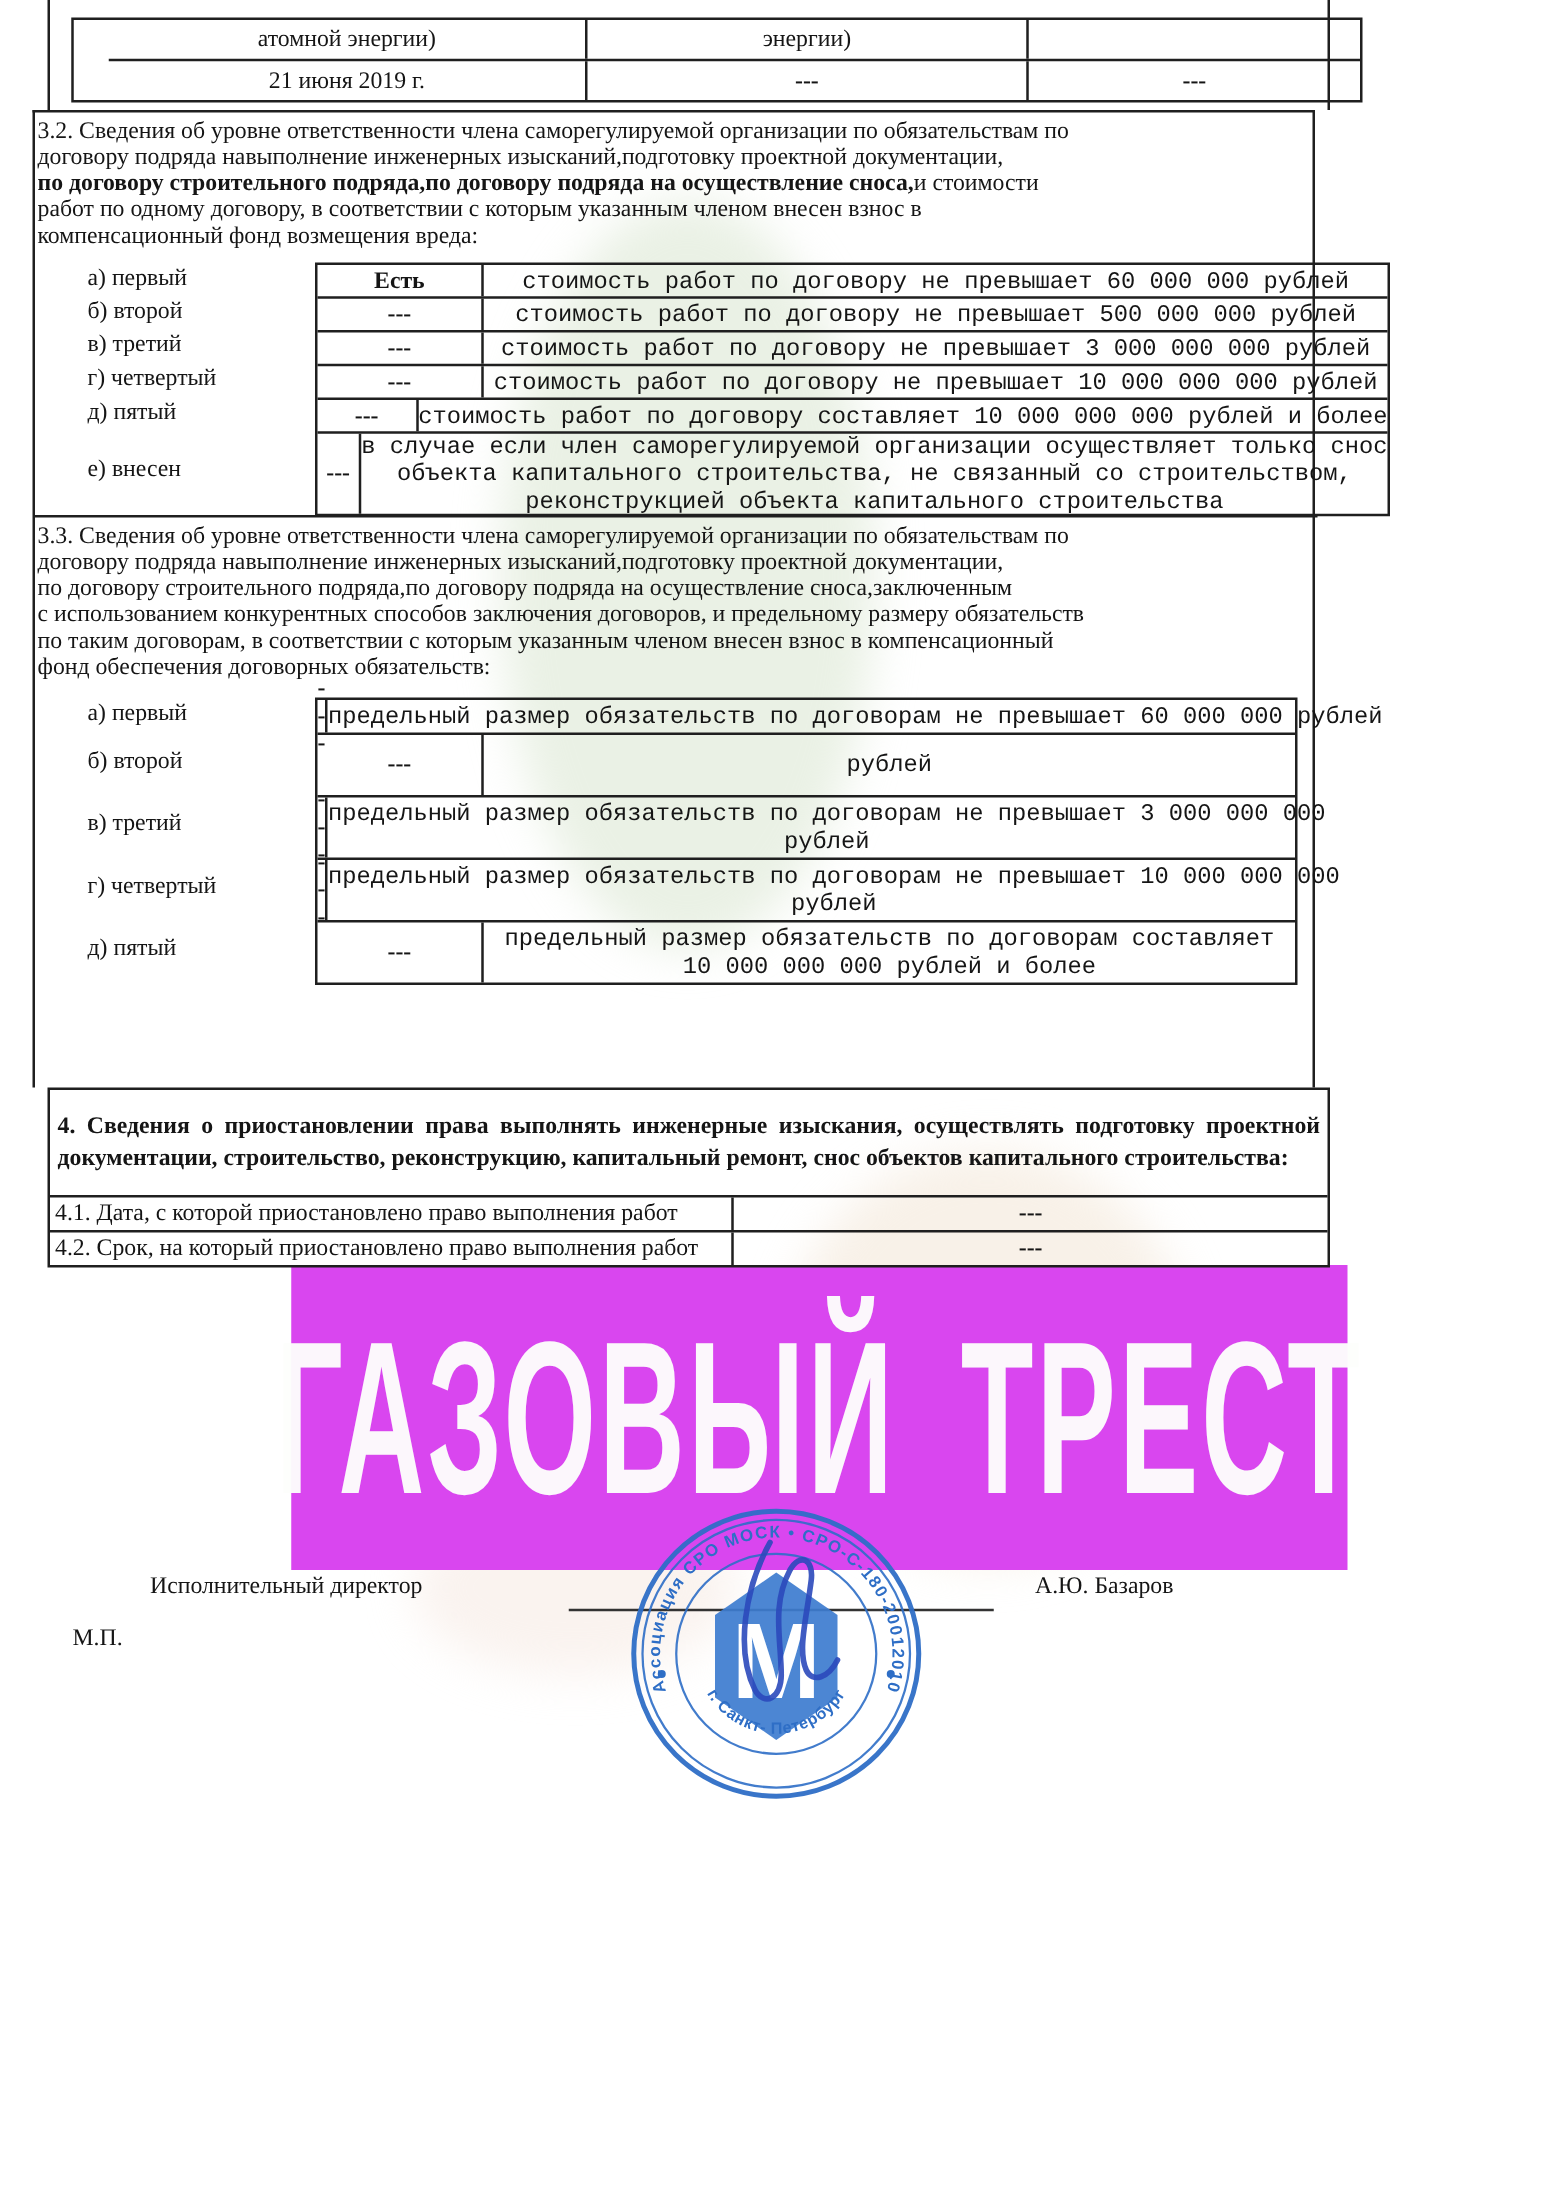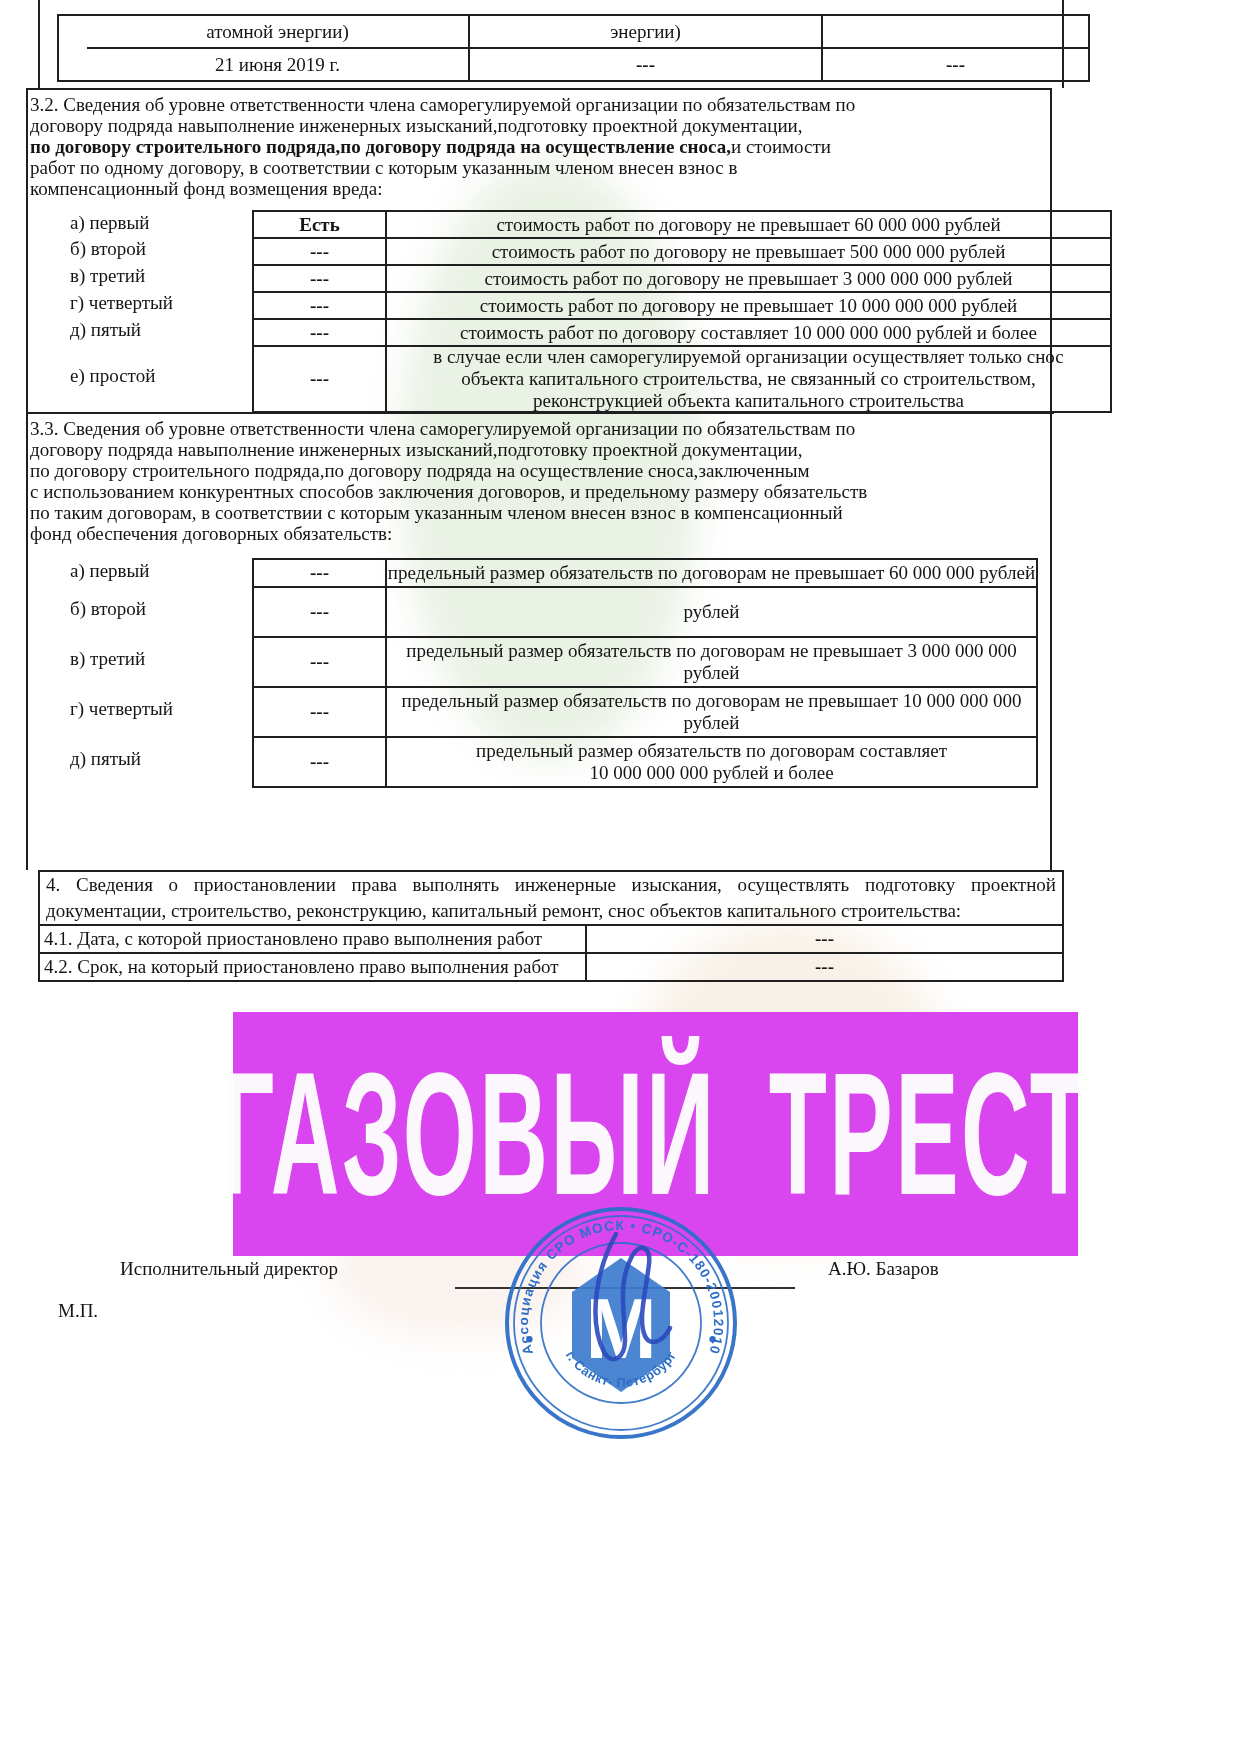--- a/index.html
+++ b/index.html
@@ -20,26 +20,26 @@
   .spread{display:flex;justify-content:flex-start;}
   .b{font-weight:bold;}
   
   .lvl-table{position:absolute;border:2px solid #1f1f1f;box-sizing:border-box;}
   .lvl-row{display:flex;box-sizing:border-box;}
   .lvl-row + .lvl-row{border-top:2px solid #1f1f1f;}
   .lvl-status{width:133px;border-right:2px solid #1f1f1f;display:flex;align-items:center;
               justify-content:center;font-weight:bold;font-size:19px;box-sizing:border-box;}
   .lvl-desc{flex:1;display:flex;flex-direction:column;align-items:center;justify-content:center;
             font-size:19px;line-height:22px;}
-  .lvl-desc div{white-space:nowrap;}
+  .lvl-desc div{white-space:nowrap;font-family:Liberation Mono, monospace;}
   .lvl-labels{position:absolute;}
   .lvl-labels .lab{display:flex;align-items:center;font-size:19px;box-sizing:border-box;}
   
   .s4-box{position:absolute;border:2px solid #1f1f1f;box-sizing:border-box;}
-  .s4-header{font-size:19px;font-weight:normal;line-height:26px;text-align:justify;padding:0 6px;}
+  .s4-header{font-size:19px;font-weight:bold;line-height:26px;text-align:justify;padding:16px 6px;}
   .s4-row{display:flex;border-top:2px solid #1f1f1f;height:28px;box-sizing:border-box;}
   .s4-label{width:547px;border-right:2px solid #1f1f1f;box-sizing:border-box;font-size:19px;
             display:flex;align-items:center;padding-left:4px;}
   .s4-value{flex:1;display:flex;align-items:center;justify-content:center;font-weight:bold;font-size:19px;}
   
   .wm-band{position:absolute;background:#d946ef;display:flex;align-items:center;justify-content:center;}
   .wm-text{font-family:"Liberation Sans",sans-serif;font-weight:bold;font-size:116px;letter-spacing:3px;
            word-spacing:28px;color:rgba(253,254,252,0.96);transform:scale(0.82,1.5);white-space:nowrap;}
   
   .sig-role,.sig-name{font-size:19px;}
@@ -91,21 +91,21 @@
       <div>работ по одному договору, в соответствии с которым указанным членом внесен взнос в</div>
       <div>компенсационный фонд возмещения вреда:</div>
     </div>
 
     <div class="lvl-labels" style="left:42px;top:120px;width:180px;">
       <div class="lab" style="height:25px;">а) первый</div>
       <div class="lab" style="height:27px;">б) второй</div>
       <div class="lab" style="height:27px;">в) третий</div>
       <div class="lab" style="height:27px;">г) четвертый</div>
       <div class="lab" style="height:27px;">д) пятый</div>
-      <div class="lab" style="height:66px;">е) простой</div>
+      <div class="lab" style="height:66px;">е) внесен</div>
     </div>
 
     <div class="lvl-table" style="left:224px;top:120px;width:860px;">
       <div class="lvl-row" style="height:25px;">
         <div class="lvl-status">Есть</div>
         <div class="lvl-desc">
             <div>стоимость работ по договору не превышает 60 000 000 рублей</div>
           </div>
       </div>
       <div class="lvl-row" style="height:27px;">

